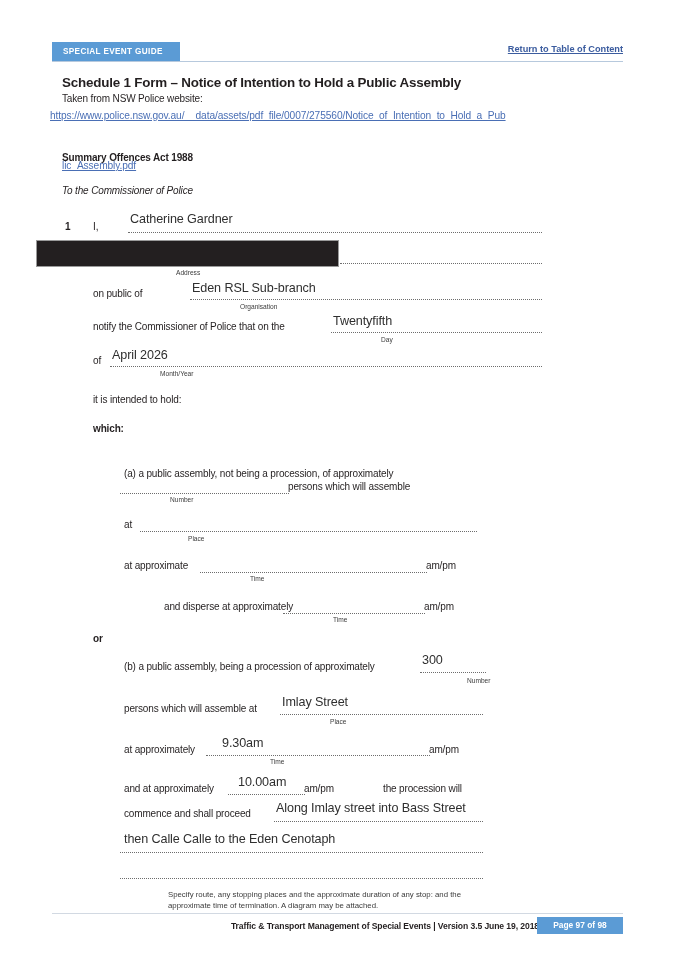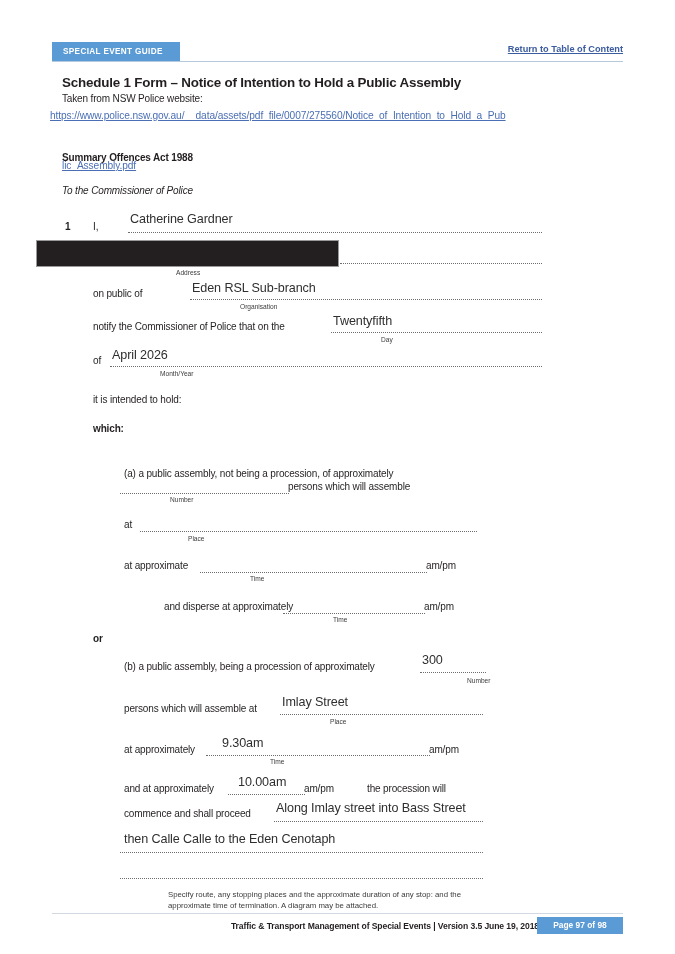--- a/index.html
+++ b/index.html
@@ -254,21 +254,21 @@
     <div class="ln body-txt" style="left:124px; top:744px;">at approximately</div>
     <div class="ln fill" style="left:222px; top:736px;">9.30am</div>
     <div class="dots" style="left:206px; top:754px; width:224px;"></div>
     <div class="ln body-txt" style="left:429px; top:744px;">am/pm</div>
     <div class="ln small-label" style="left:222px; top:758px;">Time</div>
 
     <div class="ln body-txt" style="left:124px; top:783px;">and at approximately</div>
     <div class="ln fill" style="left:238px; top:775px;">10.00am</div>
     <div class="dots" style="left:228px; top:793px; width:77px;"></div>
     <div class="ln body-txt" style="left:304px; top:783px;">am/pm</div>
-    <div class="ln body-txt" style="left:324px; top:783px;padding-left:43px;">the procession will</div>
+    <div class="ln body-txt" style="left:340px; top:783px;padding-left:43px;">the procession will</div>
 
     <div class="ln body-txt" style="left:124px; top:808px;text-align:center;">commence and shall proceed</div>
     <div class="ln fill" style="left:276px; top:801px;">Along Imlay street into Bass Street</div>
     <div class="dots" style="left:274px; top:820px; width:209px;"></div>
 
     <div class="ln fill" style="left:124px"></div>
     <div class="ln fill" style="left:124px; top:832px;">then Calle Calle to the Eden Cenotaph</div>
     <div class="dots" style="left:120px; top:851px; width:363px;"></div>
 
     <div class="ln fill" style="left:124px; top:862px;"></div>

